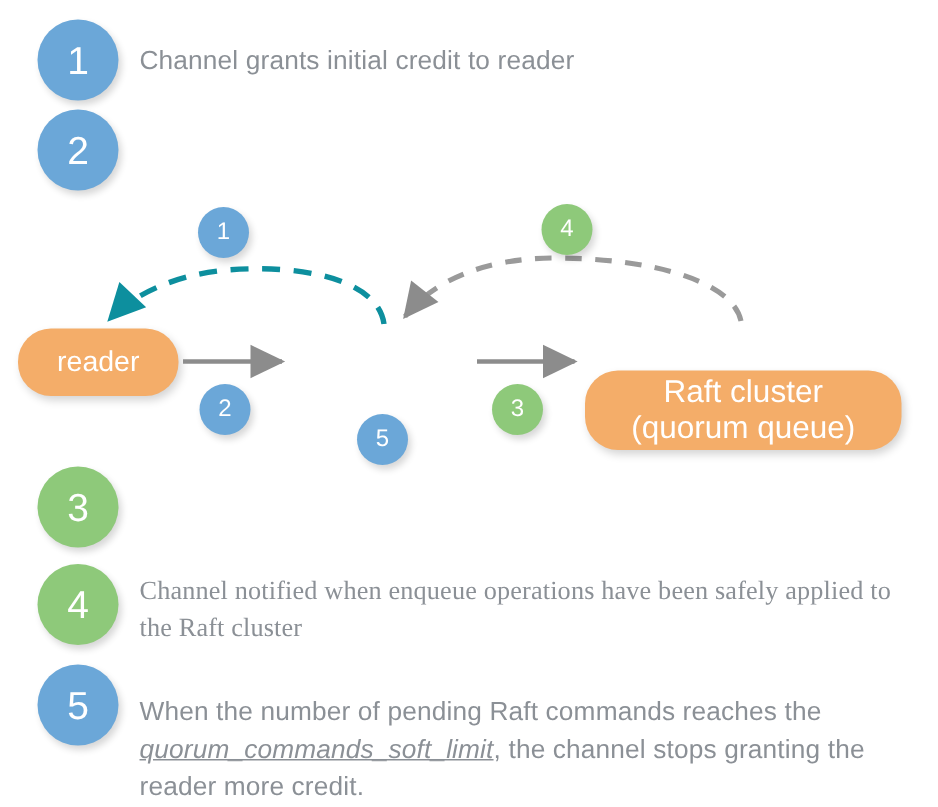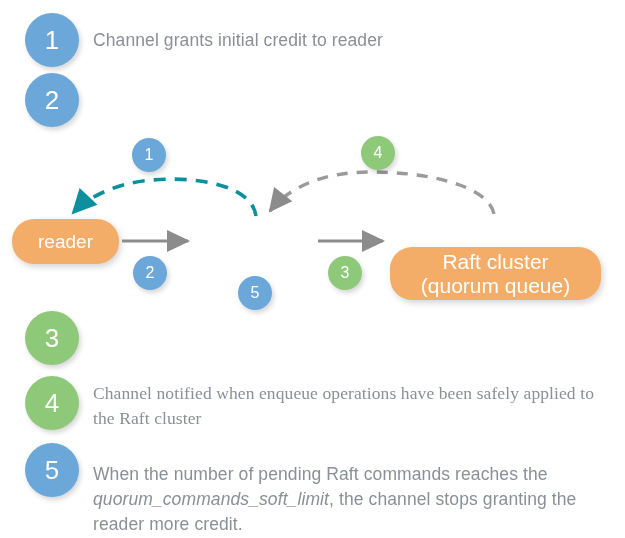--- a/index.html
+++ b/index.html
@@ -49,20 +49,21 @@
   .legend-text {
     position: absolute;
     color: #8b9096;
     font-size: 17.5px;
     line-height: 25px;
     letter-spacing: 0.1px;
     white-space: pre-line;
   }
   .legend-text em {
     font-style: italic;
+    text-decoration: underline;
   }
 
   
   .node {
     position: absolute;
     background: #f4ad69;
     border-radius: 22px;
     color: #ffffff;
     display: flex;
     align-items: center;

